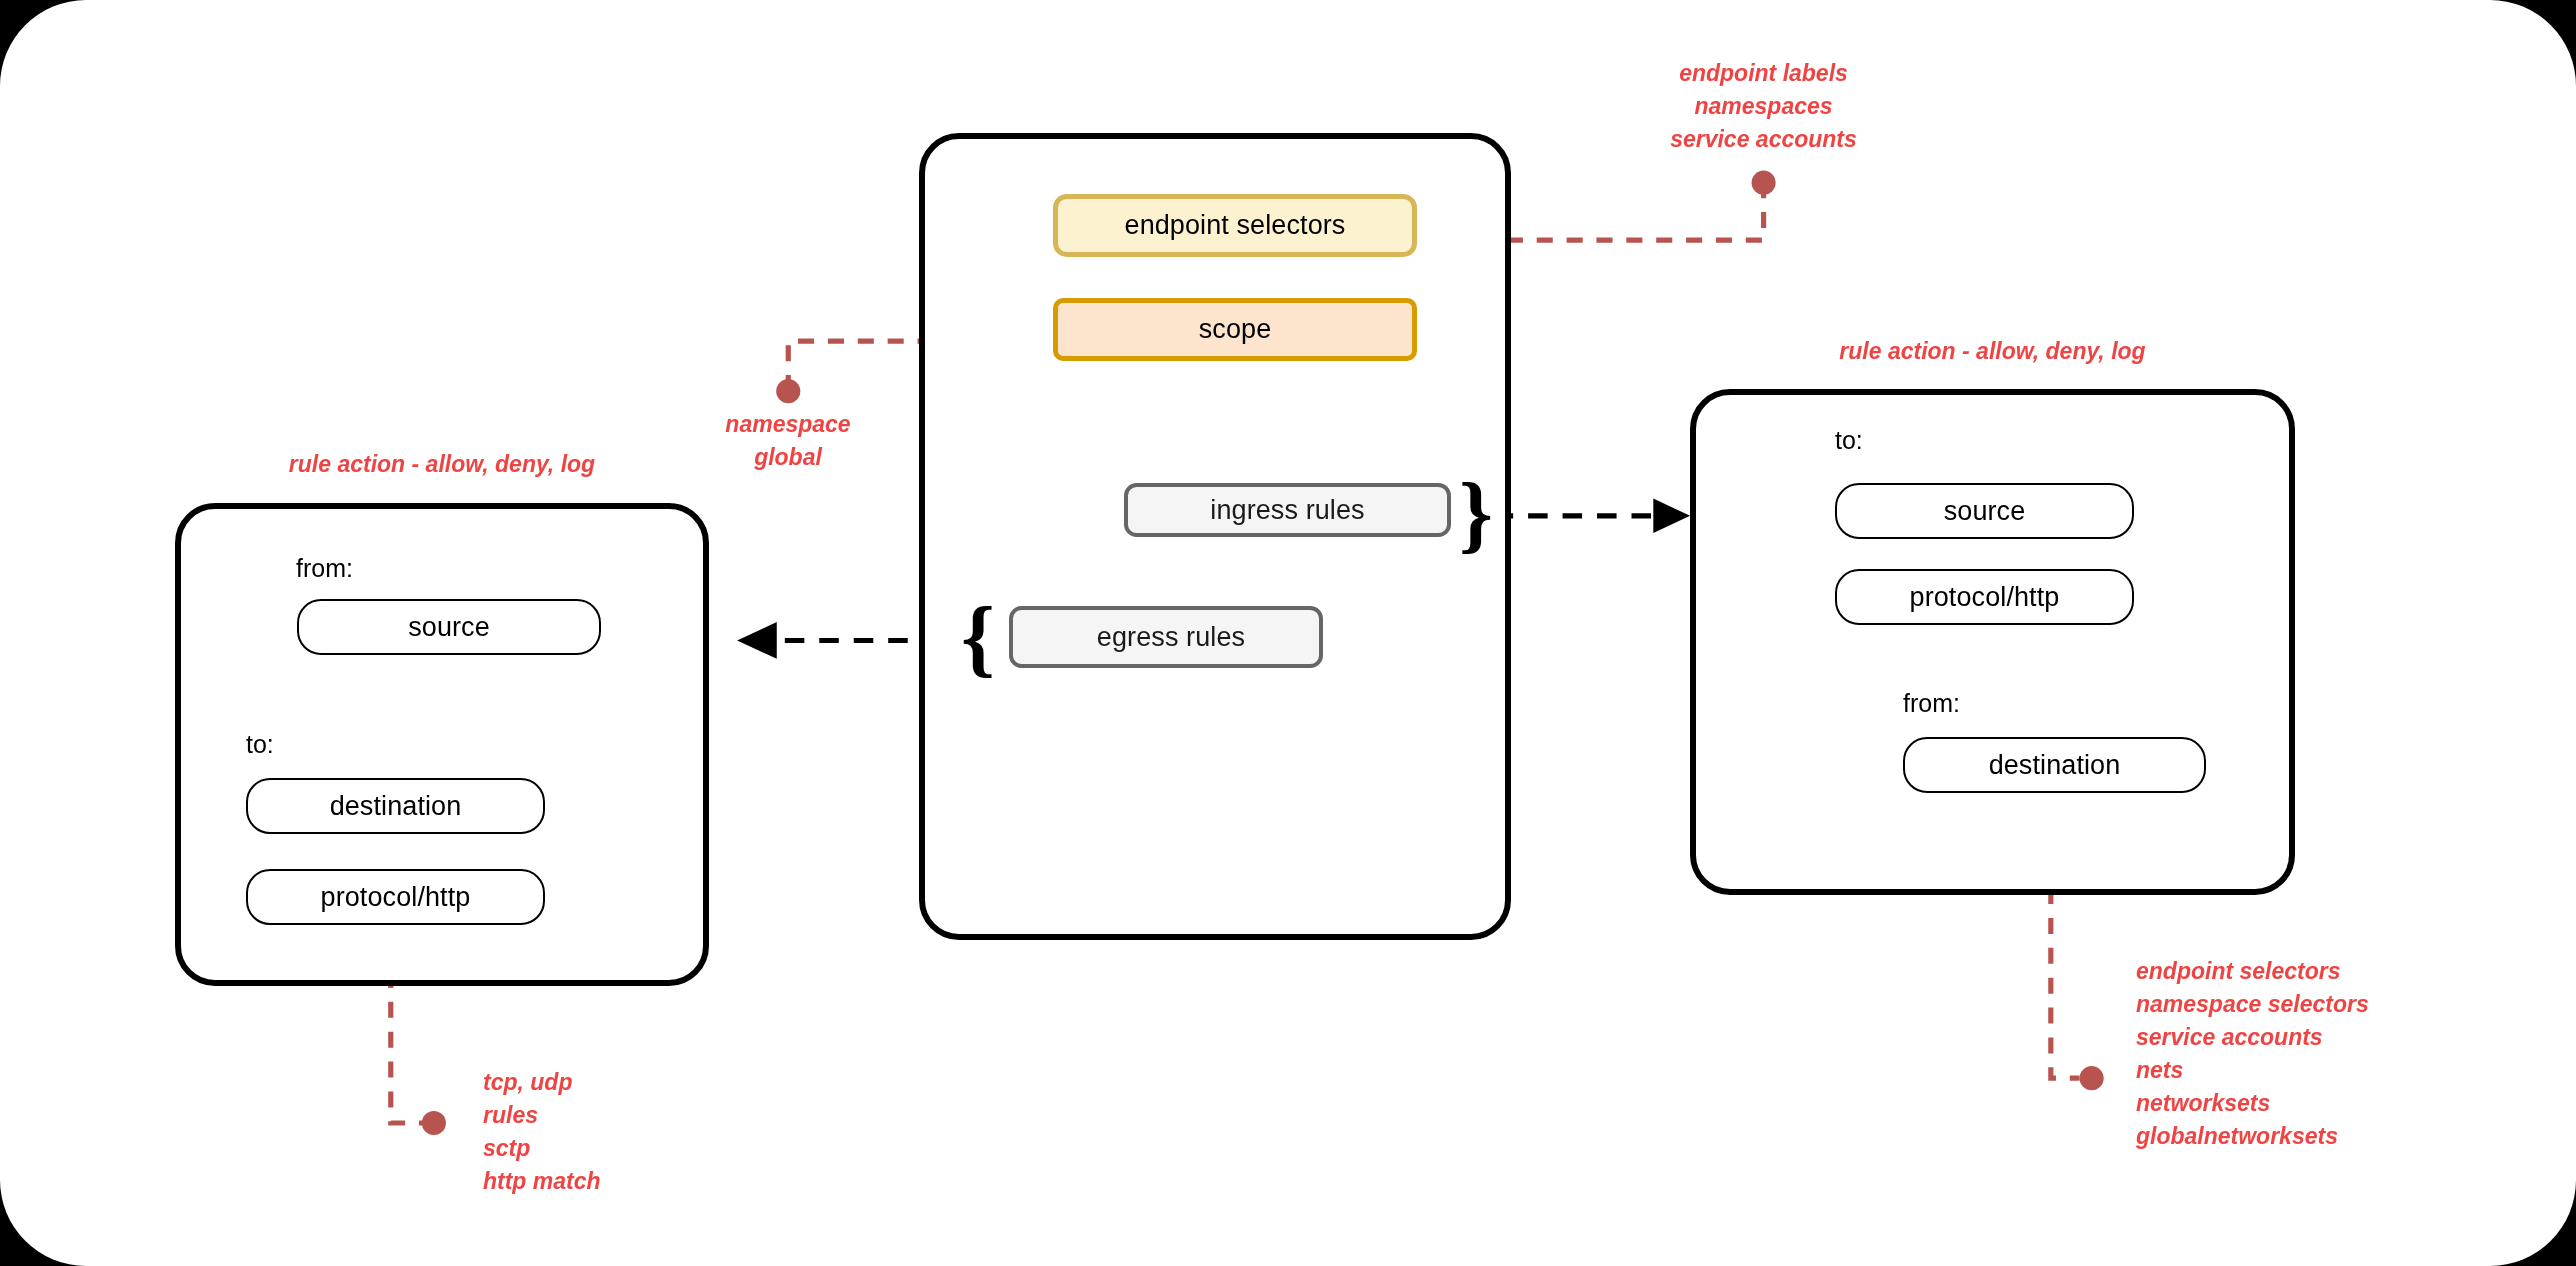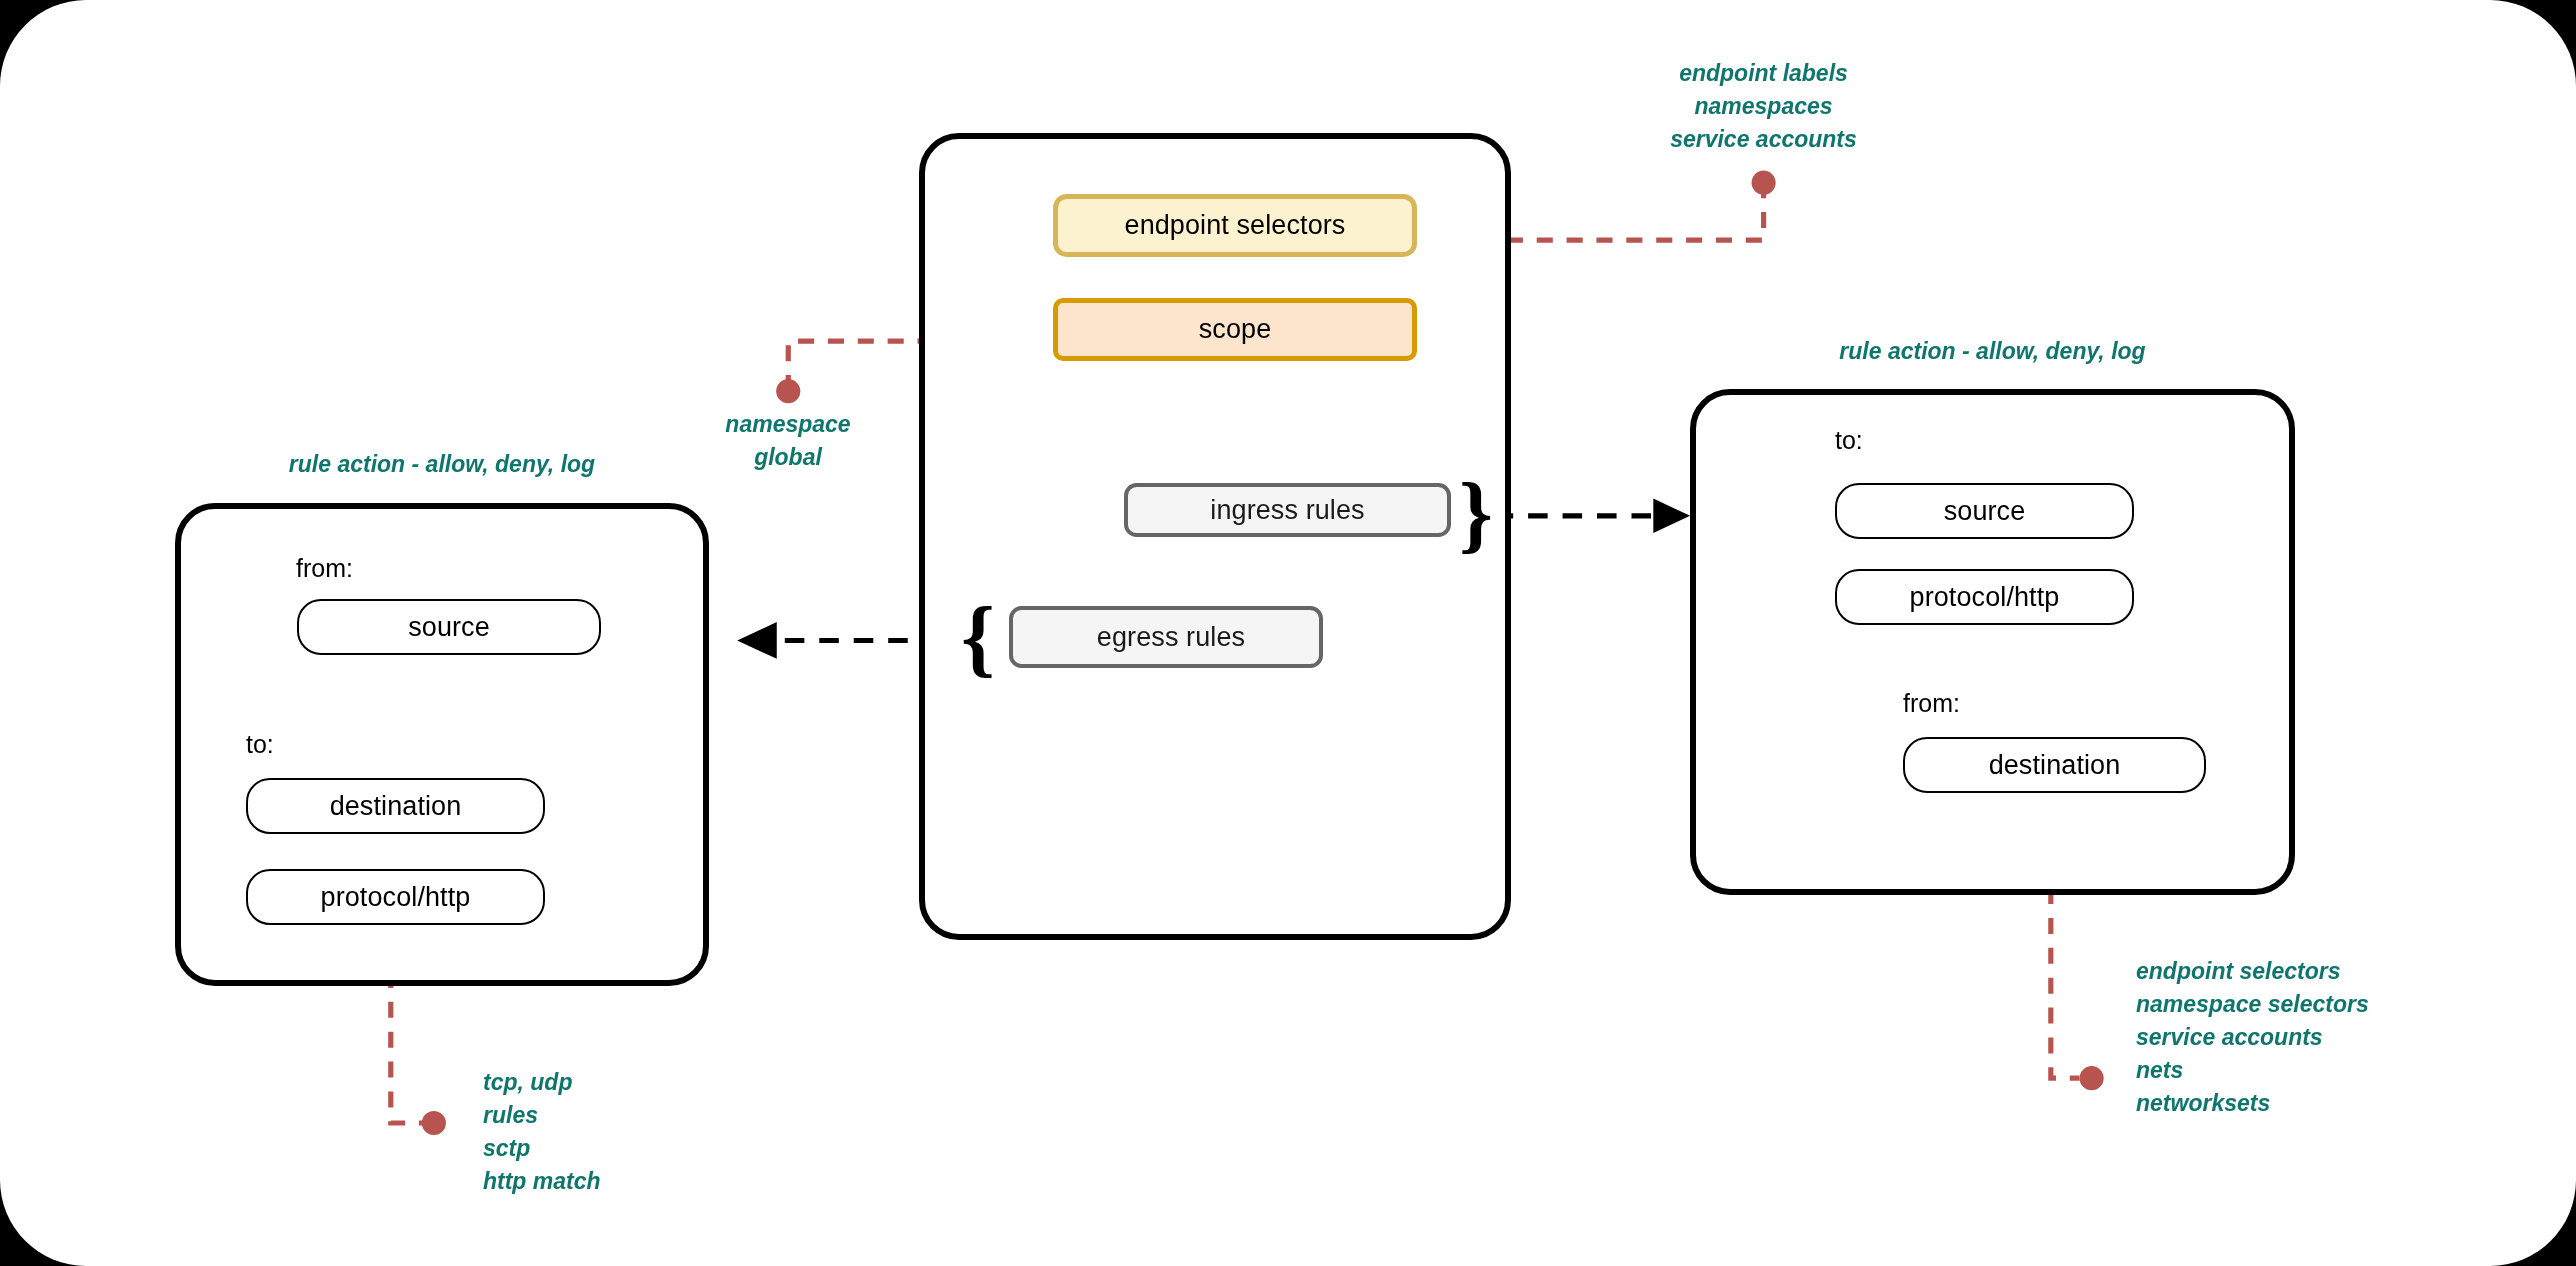--- a/index.html
+++ b/index.html
@@ -25,21 +25,21 @@
   .grey{border:4px solid #666666;border-radius:12.6px;background:#f5f5f5;
         color:#1a1a1a;}
 
   .yellow{border:5.2px solid #d6b656;border-radius:13.8px;background:#fcf2d0;}
   .orange{border:5.2px solid #d79b00;border-radius:10px;background:#fce4cd;}
 
   
   .flabel{position:absolute;font-size:25px;color:#000;white-space:nowrap;}
 
   
-  .ann{position:absolute;color:#0f766e;font-weight:bold;font-style:italic;
+  .ann{position:absolute;color:#ef4444;font-weight:bold;font-style:italic;
        font-size:23px;line-height:1.0;white-space:nowrap;}
   .ann div{margin:0;padding:0;line-height:33px;}
   .ann.center{text-align:center;}
   .ann.left{text-align:left;}
 
   
   .brace{position:absolute;font-size:86px;color:#000;font-weight:600;
          line-height:1;font-family:"Liberation Serif","DejaVu Serif",serif;}
 </style>
 </head>
@@ -163,16 +163,17 @@
     <div>sctp</div>
     <div>http match</div>
   </div>
 
   <div class="ann left" style="left:2136px;top:955px;width:437px;">
     <div>endpoint selectors</div>
     <div>namespace selectors</div>
     <div>service accounts</div>
     <div>nets</div>
     <div>networksets</div>
+    <div>globalnetworksets</div>
   </div>
 
 </div>
 
 
 </body></html>

